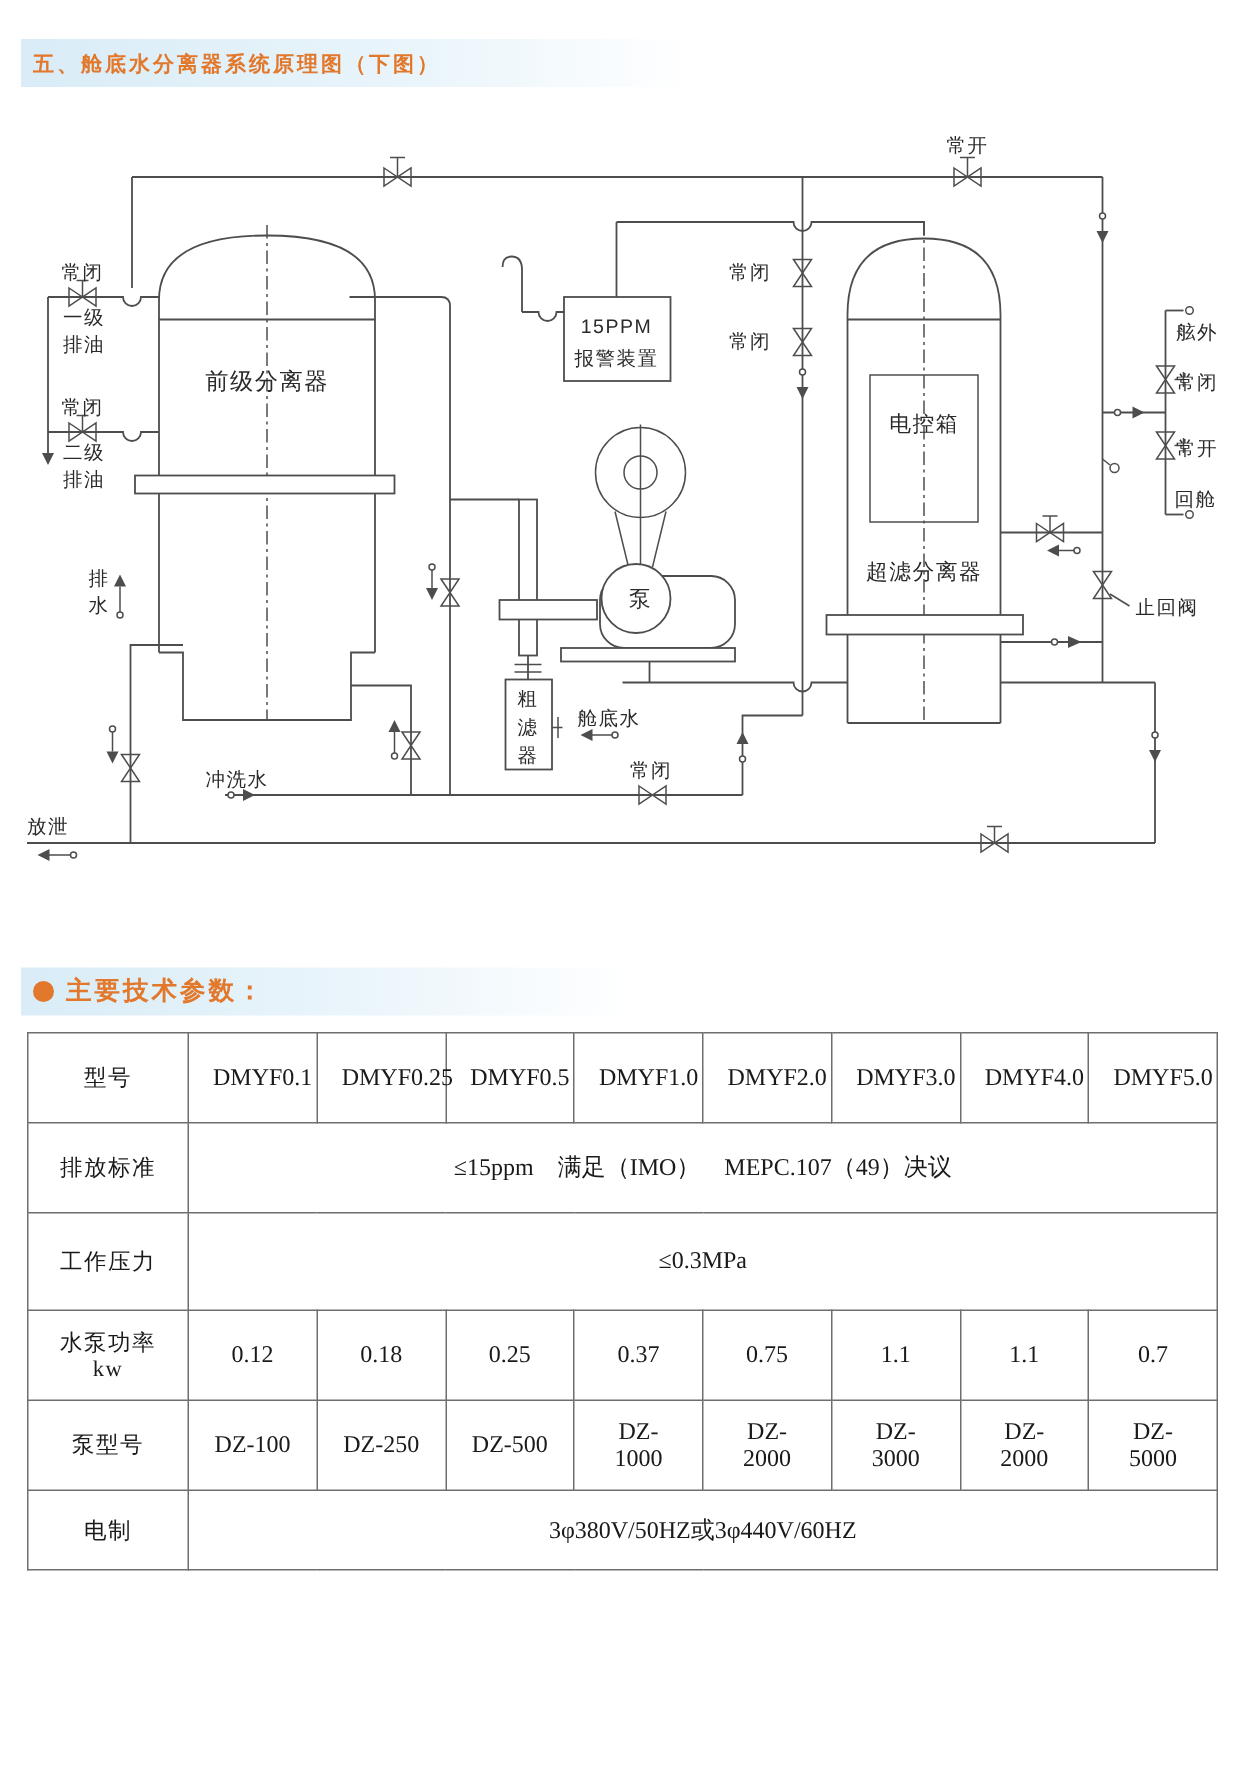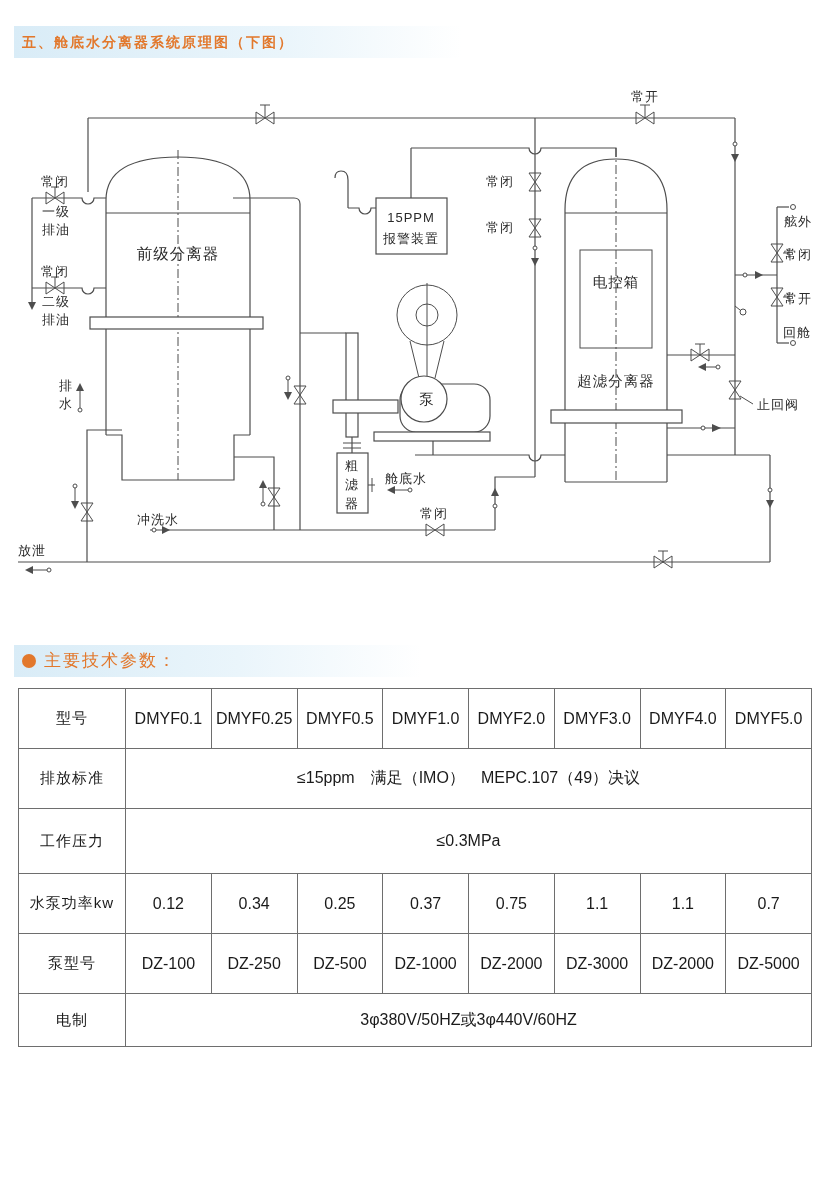--- a/index.html
+++ b/index.html
@@ -9,21 +9,21 @@
   }
   .title-bar{
     position:absolute;top:26px;left:14px;width:440px;height:32px;line-height:32px;
     background:linear-gradient(90deg,#d9ecf7 0%,#eaf5fb 60%,rgba(255,255,255,0) 100%);
     color:#e2782c;font-size:14px;font-weight:bold;letter-spacing:2px;padding-left:8px;
     white-space:nowrap;
   }
   .section-head{
     position:absolute;top:645px;left:14px;width:400px;height:32px;line-height:32px;
     background:linear-gradient(90deg,#d9ecf7 0%,#eaf5fb 55%,rgba(255,255,255,0) 100%);
-    color:#e2782c;font-size:17px;font-weight:normal;letter-spacing:2px;padding-left:8px;
+    color:#e2782c;font-size:17px;font-weight:bold;letter-spacing:2px;padding-left:8px;
     display:flex;align-items:center;white-space:nowrap;
   }
   .bullet{
     display:inline-block;width:14px;height:14px;border-radius:50%;
     background:#e2782c;margin-right:8px;flex:0 0 auto;
   }
   svg#diagram{position:absolute;top:0;left:0;}
   svg .pipe{fill:none;stroke:#4d4d4d;stroke-width:1.2;}
   svg .thin{fill:none;stroke:#4d4d4d;stroke-width:1;}
   svg .dash{fill:none;stroke:#4d4d4d;stroke-width:1;stroke-dasharray:9,3,2,3;}
@@ -31,21 +31,21 @@
   svg .ah{fill:#4d4d4d;stroke:none;}
   svg .endc{fill:#ffffff;stroke:#4d4d4d;stroke-width:1;}
   svg text{fill:#2a2a2a;letter-spacing:1px;}
   svg .t13{font-size:13px;}
   svg .t14{font-size:14.5px;}
   svg .t15{font-size:15.5px;}
   table.specs{
     position:absolute;top:688px;left:18px;width:794px;border-collapse:collapse;
     table-layout:fixed;font-size:16px;color:#1a1a1a;
   }
-  table.specs td{border:1px solid #6e6e6e;text-align:center;vertical-align:middle;padding:0 0;}
+  table.specs td{border:1px solid #6e6e6e;text-align:center;vertical-align:middle;padding:0 16px;font-family:Liberation Serif, serif;}
   table.specs td.lbl{font-size:15px;letter-spacing:1px;}
   tr.h60{height:60px;} tr.h65{height:65px;} tr.h53{height:53px;}
 </style>
 </head>
 <body>
 
 <div class="title-bar">五、舱底水分离器系统原理图（下图）</div>
 
 <svg id="diagram" width="830" height="625" viewBox="0 0 830 625" xmlns="http://www.w3.org/2000/svg">
 
@@ -253,21 +253,21 @@
     <td class="lbl">排放标准</td>
     <td colspan="8">≤15ppm　满足（IMO）　MEPC.107（49）决议</td>
   </tr>
   <tr class="h65">
     <td class="lbl">工作压力</td>
     <td colspan="8">≤0.3MPa</td>
   </tr>
   <tr class="h60">
     <td class="lbl">水泵功率kw</td>
     <td>0.12</td>
-    <td>0.34</td>
+    <td>0.18</td>
     <td>0.25</td>
     <td>0.37</td>
     <td>0.75</td>
     <td>1.1</td>
     <td>1.1</td>
     <td>0.7</td>
   </tr>
   <tr class="h60">
     <td class="lbl">泵型号</td>
     <td>DZ-100</td>

